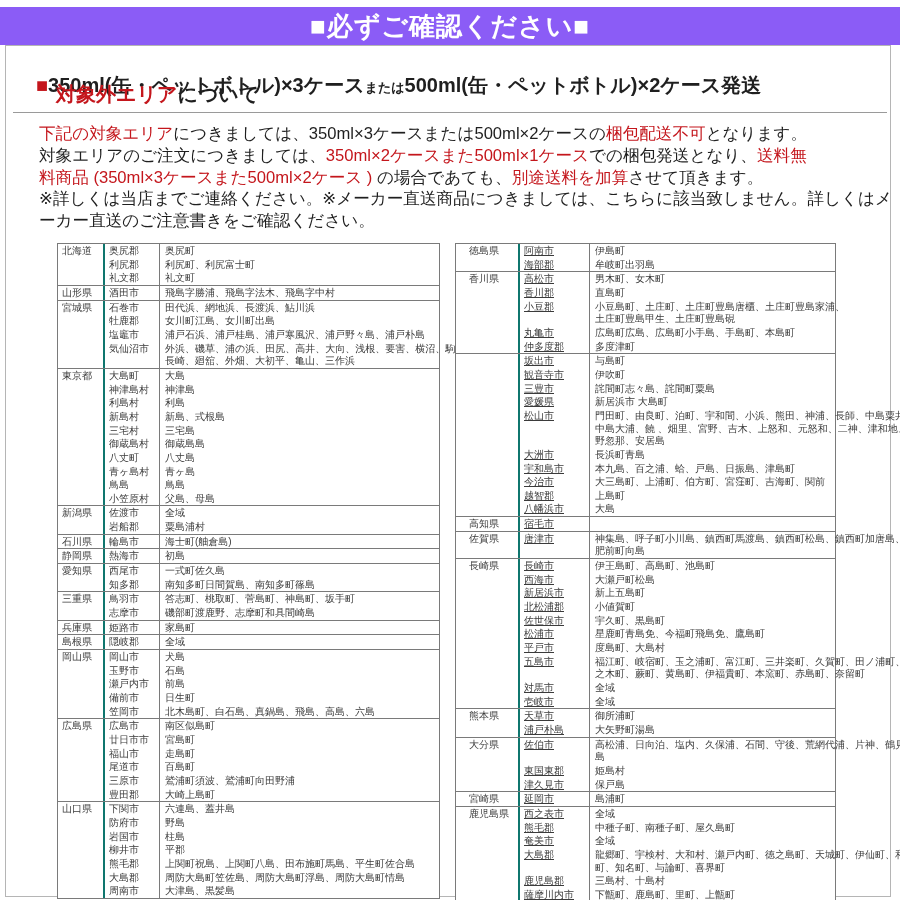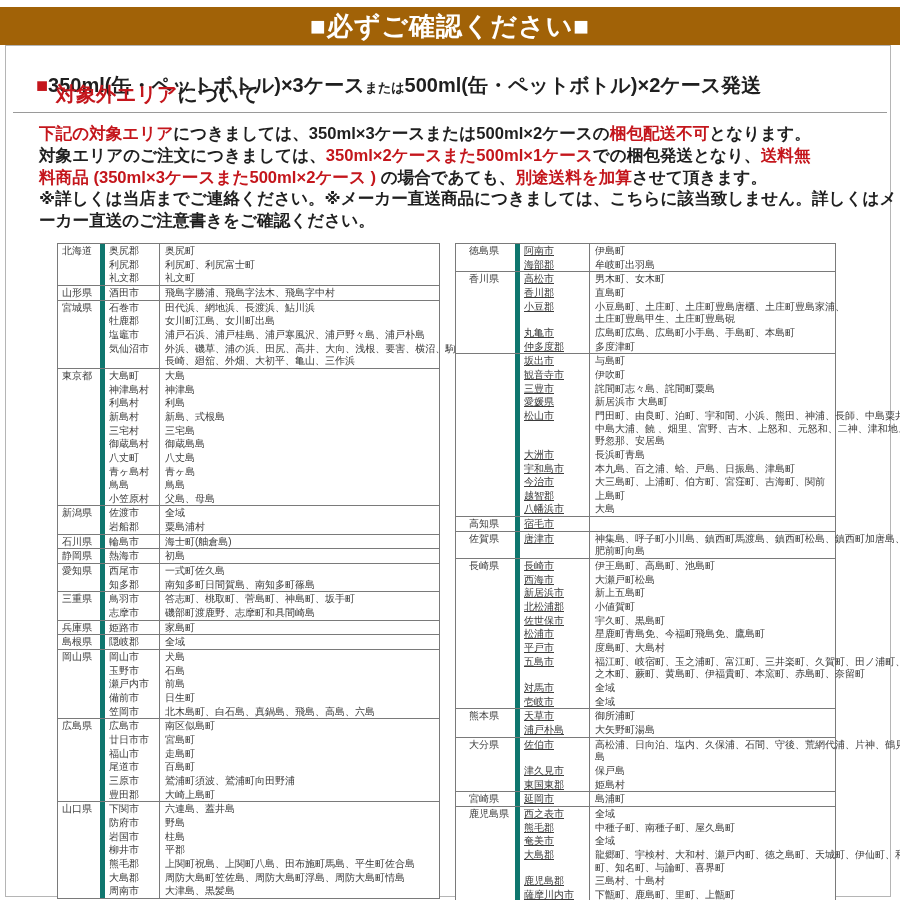--- a/index.html
+++ b/index.html
@@ -7,53 +7,53 @@
     width:900px;height:900px;background:#ffffff;position:relative;overflow:hidden;
     font-family:"Liberation Sans","DejaVu Sans",sans-serif;
     -webkit-font-smoothing:antialiased;
   }
   .page-frame{
     position:absolute;left:5px;top:45px;width:886px;height:852px;
     border:1px solid #b5b5b5;box-sizing:border-box;
   }
   .banner{
     position:absolute;left:0;top:7px;width:900px;height:38px;
-    background:#a16207;color:#ffffff;font-weight:bold;font-size:26px;
+    background:#8b5cf6;color:#ffffff;font-weight:bold;font-size:26px;
     text-align:center;line-height:38px;letter-spacing:1px;
   }
   .headline1{
     position:absolute;left:36px;top:51px;font-size:20px;font-weight:bold;color:#1f1f1f;
     white-space:nowrap;letter-spacing:0px;margin-top:21px;
   }
   .headline1 .sq{color:#c4161c;}
   .headline1 .small{font-size:13px;}
   .headline2{
     position:absolute;left:56px;top:81px;font-size:20px;font-weight:bold;white-space:nowrap;
   }
   .headline2 .red{color:#c4161c;}
   .headline2 .blk{color:#1f1f1f;}
   .sep{position:absolute;left:13px;top:112px;width:874px;height:0;border-top:1px solid #9a9a9a;}
   .notice{
     position:absolute;left:39px;top:123px;width:832px;
-    font-size:16.6px;font-weight:bold;line-height:21.8px;color:#1f1f1f;
+    font-size:16.6px;font-weight:normal;line-height:21.8px;color:#1f1f1f;
   }
   .notice-line{white-space:nowrap;}
   .notice .r{color:#c4161c;}
   .notice .b{color:#1f1f1f;}
 
   .xtable{
     position:absolute;top:243px;border:1px solid #7a7a7a;box-sizing:border-box;
     font-size:10px;color:#3b3b3b;background:#fff;
   }
   .xtable.left{left:57px;width:383px;}
   .xtable.right{left:455px;width:381px;}
   .tgroup{display:flex;border-top:1px solid #7a7a7a;}
   .tgroup:first-child{border-top:none;}
   .pref{
-    flex:0 0 auto;border-right:5px solid #0f766e;box-sizing:border-box;
+    flex:0 0 auto;border-right:2px solid #0f766e;box-sizing:border-box;
     padding:1px 4px 0 4px;white-space:nowrap;
   }
   .xtable.left .pref{width:47px;}
   .xtable.right .pref{width:55px;margin-left:9px;}
   .rows{flex:1 1 auto;min-width:0;}
   .trow{display:flex;}
   .city{
     flex:0 0 auto;border-right:1px solid #7a7a7a;box-sizing:border-box;
     padding:1px 0 0 4px;white-space:nowrap;overflow:visible;
   }
@@ -511,26 +511,26 @@
     </div>
     <div class="tgroup">
       <div class="pref">大分県</div>
       <div class="rows">
         <div class="trow">
           <div class="city">佐伯市</div>
           <div class="isl">高松浦、日向泊、塩内、久保浦、石間、守後、荒網代浦、片神、鶴見大
 島</div>
         </div>
         <div class="trow">
+          <div class="city">東国東郡</div>
+          <div class="isl">姫島村</div>
+        </div>
+        <div class="trow">
           <div class="city">津久見市</div>
           <div class="isl">保戸島</div>
-        </div>
-        <div class="trow">
-          <div class="city">東国東郡</div>
-          <div class="isl">姫島村</div>
         </div>
       </div>
     </div>
     <div class="tgroup">
       <div class="pref">宮崎県</div>
       <div class="rows">
         <div class="trow">
           <div class="city">延岡市</div>
           <div class="isl">島浦町</div>
         </div>

